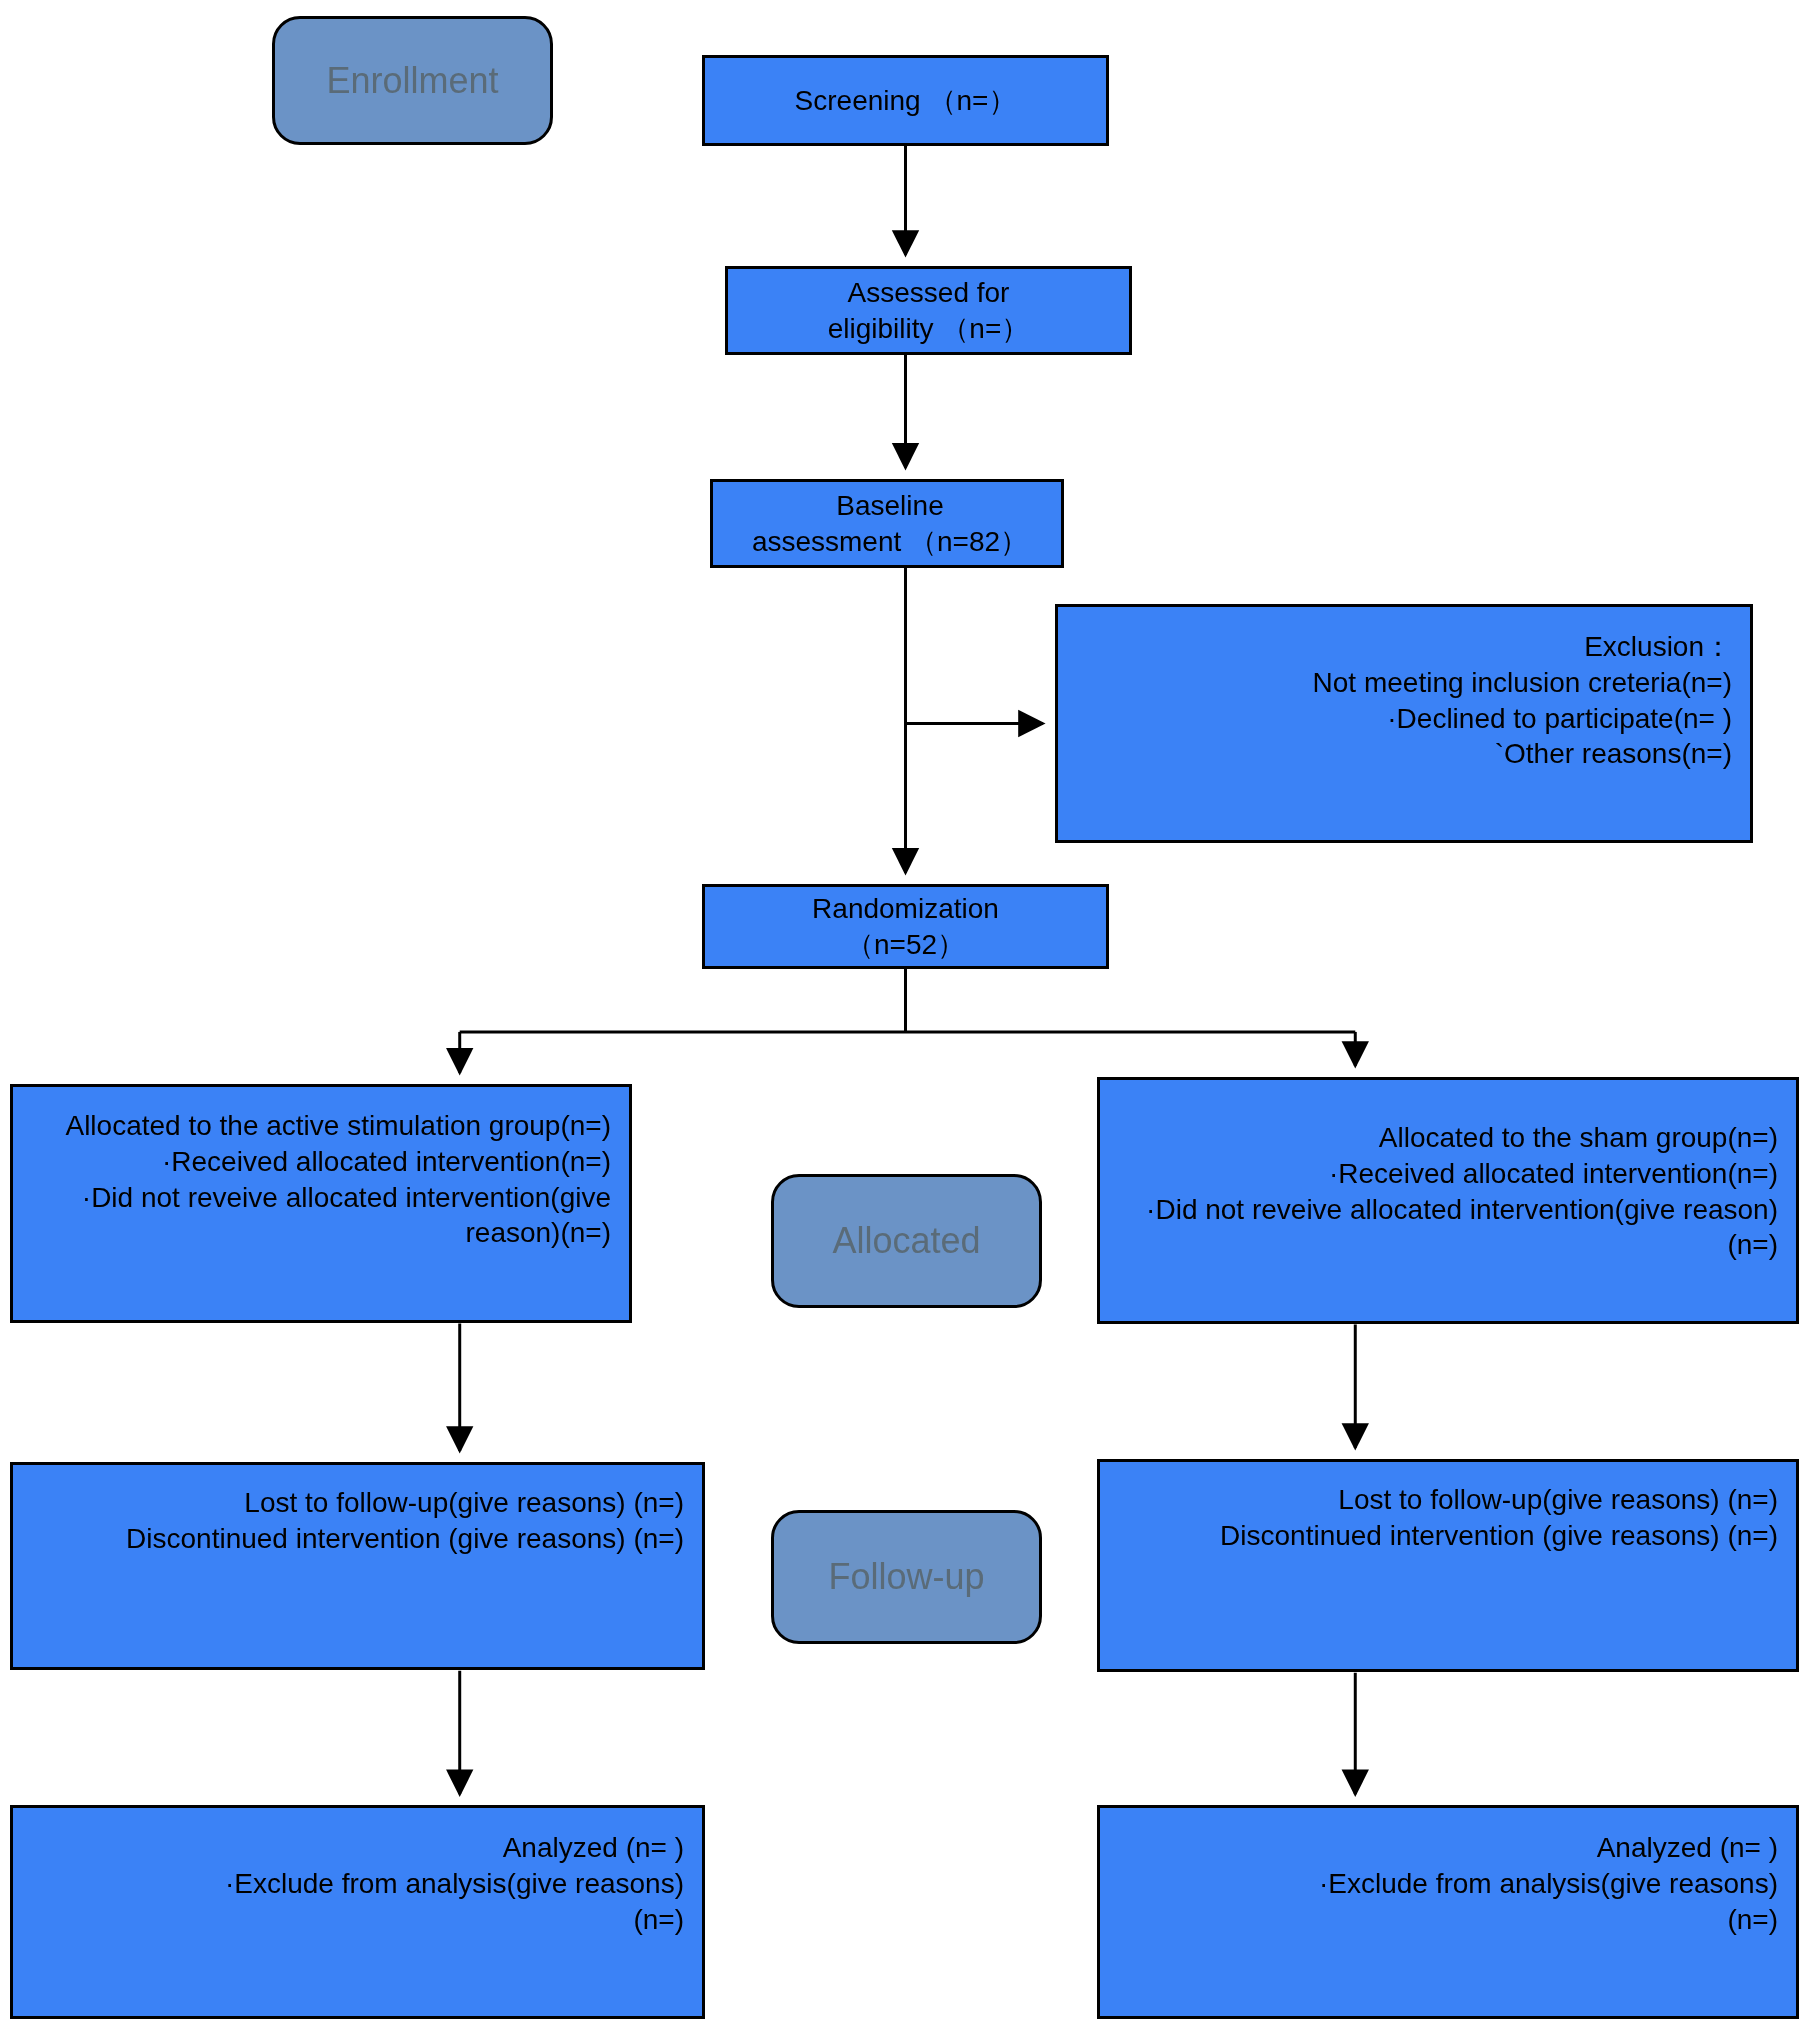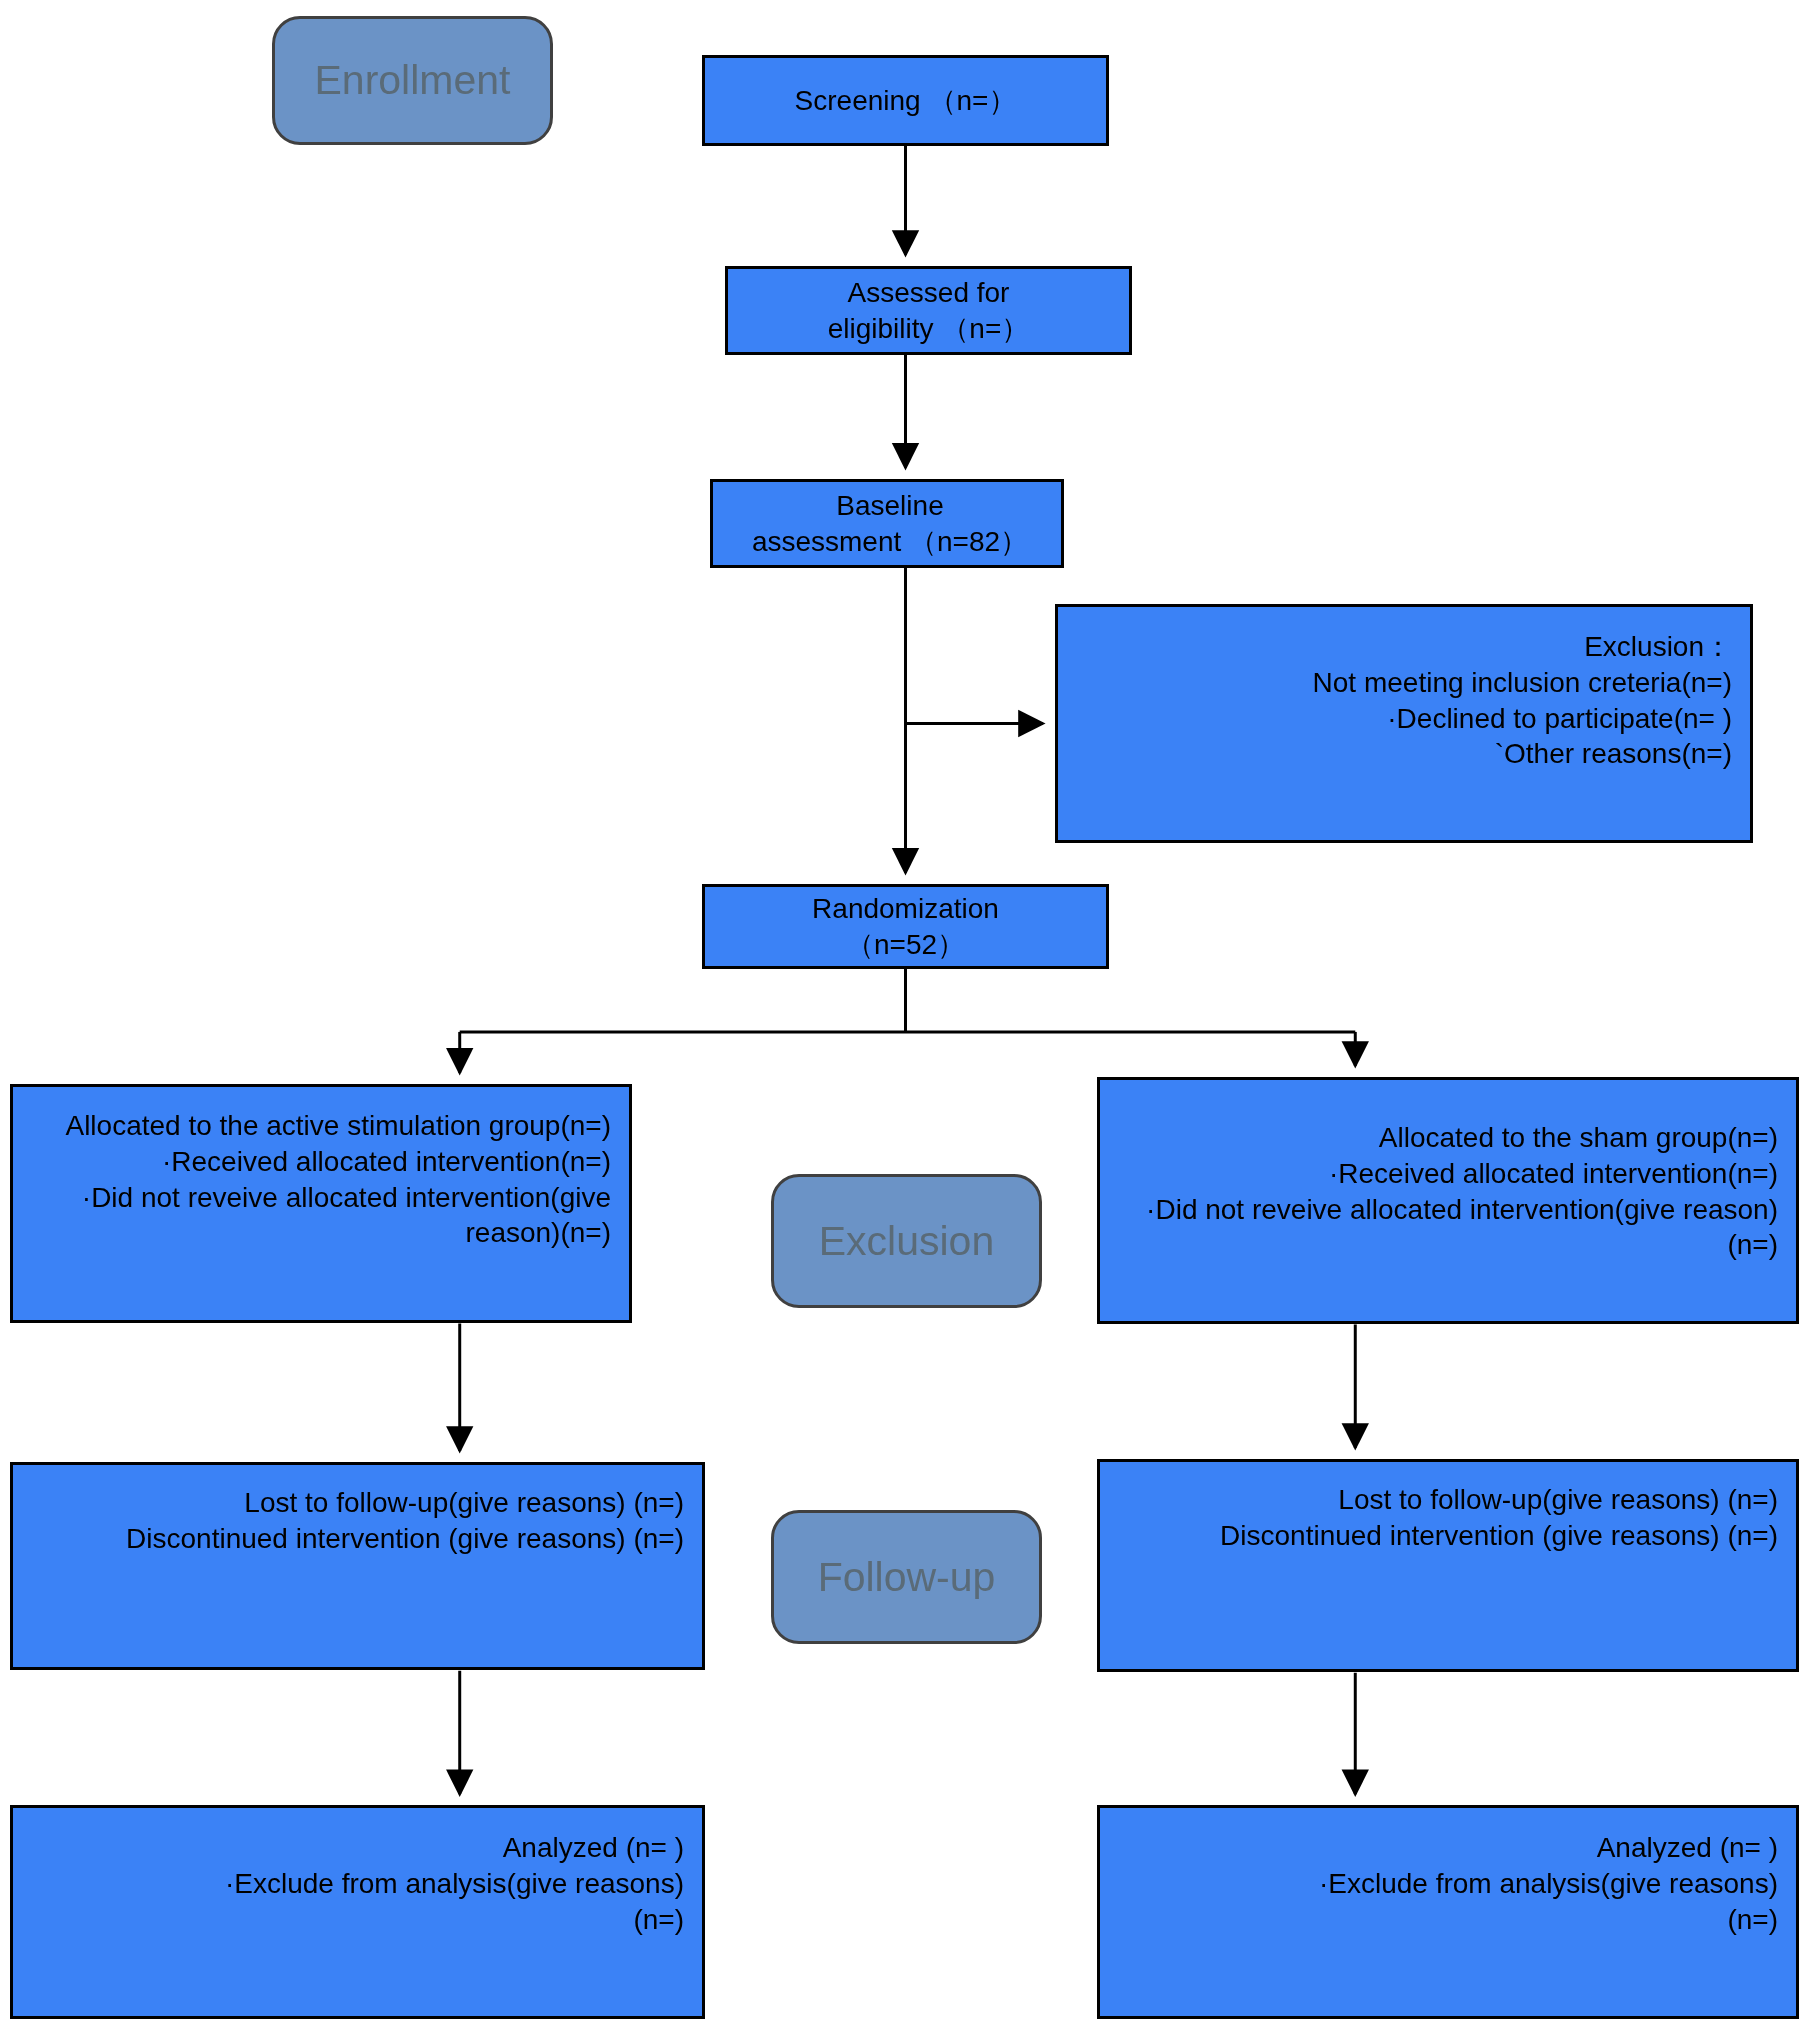--- a/index.html
+++ b/index.html
@@ -40,23 +40,23 @@
     padding:21px 18px;
     text-align:right;
   }
   .badge{
     position:absolute;
     box-sizing:border-box;
     border-radius:28px;
     display:flex;
     align-items:center;
     justify-content:center;
-    font-size:41px;
+    font-size:36px;
     background:#6b93c6;
-    border:3px solid #404040;
+    border:3px solid #000000;
     color:#5a6b78;
   }
 </style>
 </head>
 <body>
 
 <div id="canvas">
 
   <svg class="arrow-layer" viewBox="0 0 1822 2046">
     <defs>
@@ -75,21 +75,21 @@
     <line x1="462" y1="1330" x2="462" y2="1458" stroke="#000" stroke-width="3" marker-end="url(#arr)"></line>
     <line x1="1362" y1="1331" x2="1362" y2="1455" stroke="#000" stroke-width="3" marker-end="url(#arr)"></line>
     <line x1="462" y1="1679" x2="462" y2="1803" stroke="#000" stroke-width="3" marker-end="url(#arr)"></line>
     <line x1="1362" y1="1681" x2="1362" y2="1803" stroke="#000" stroke-width="3" marker-end="url(#arr)"></line>
   </svg>
 
   <div class="badge" style="left:272px;top:16px;width:281px;height:129px;">
     <span class="txt">Enrollment</span>
   </div>
   <div class="badge" style="left:771px;top:1174px;width:271px;height:134px;">
-    <span class="txt">Exclusion</span>
+    <span class="txt">Allocated</span>
   </div>
   <div class="badge" style="left:771px;top:1510px;width:271px;height:134px;">
     <span class="txt">Follow-up</span>
   </div>
 
   <div class="box mid" style="left:702px;top:55px;width:407px;height:91px;">
     <span class="txt">Screening （n=）</span>
   </div>
   <div class="box mid" style="left:702px;top:266px;width:407px;height:89px;margin-left:23px;">
     <span class="txt">Assessed for

